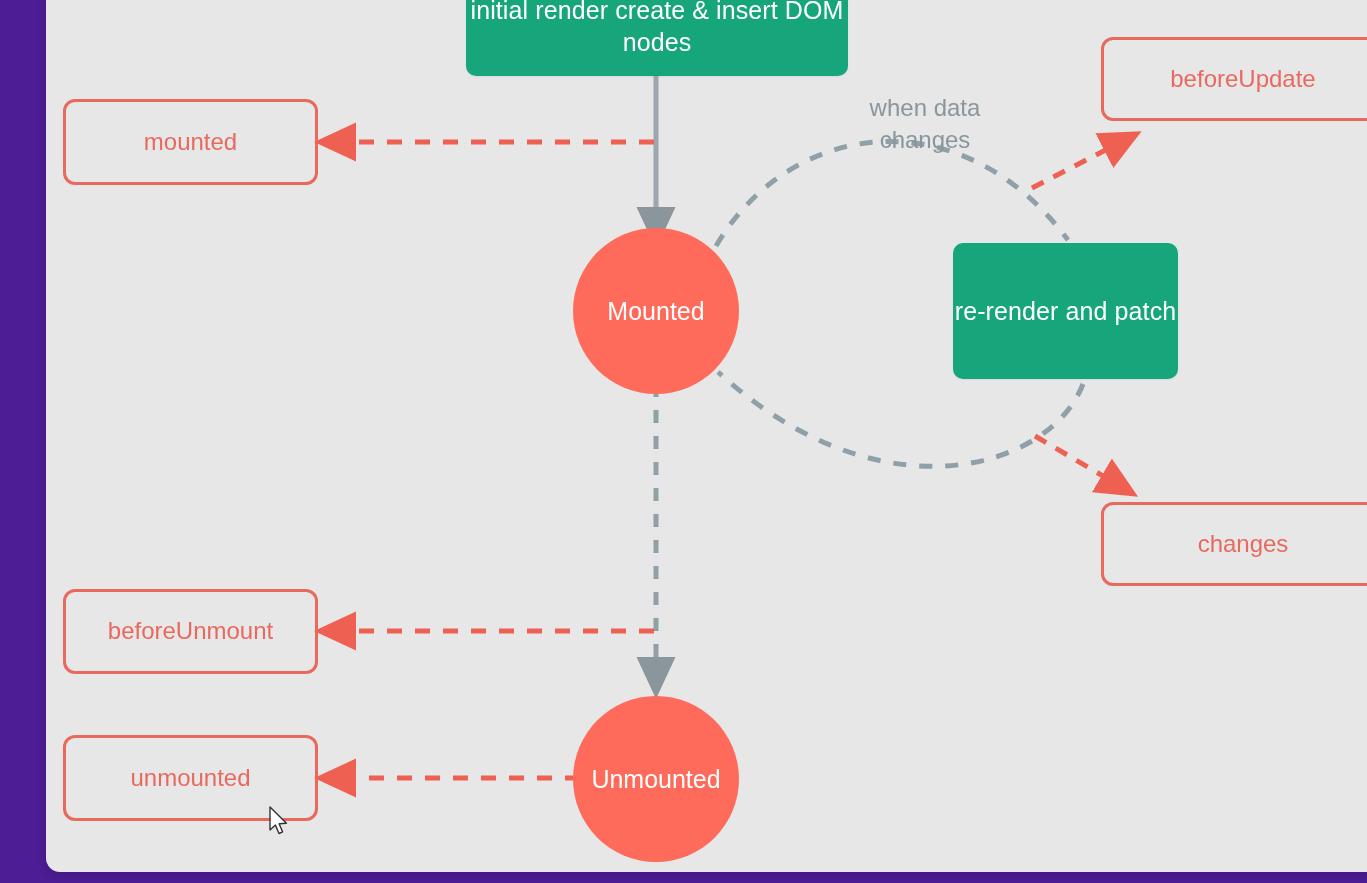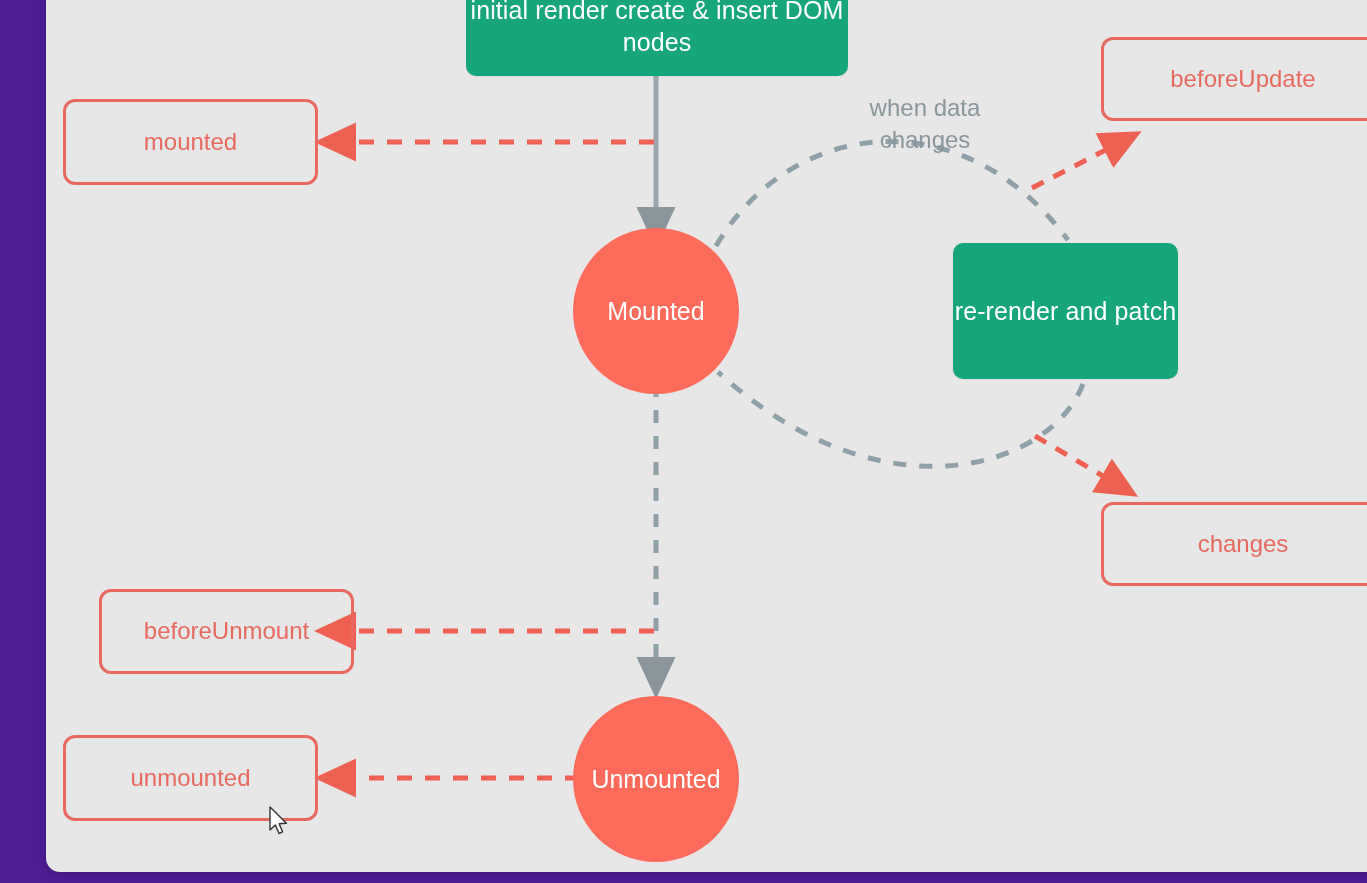--- a/index.html
+++ b/index.html
@@ -167,21 +167,21 @@
   </div>
 
   <div class="node hook-box" style="left:1101px; top:37px; width:284px; height:84px;">
     <span>beforeUpdate</span>
   </div>
 
   <div class="node hook-box" style="left:1101px; top:502px; width:284px; height:84px;">
     <span>changes</span>
   </div>
 
-  <div class="node hook-box" style="left:63px; top:589px; width:255px; height:85px;margin-left:36px;">
+  <div class="node hook-box" style="left:63px; top:589px; width:255px; height:85px;">
     <span>beforeUnmount</span>
   </div>
 
   <div class="node hook-box" style="left:63px; top:735px; width:255px; height:86px;">
     <span>unmounted</span>
   </div>
 
   <div class="edge-label" style="left:830px; top:92px; width:190px;">when data
 changes</div>
 

